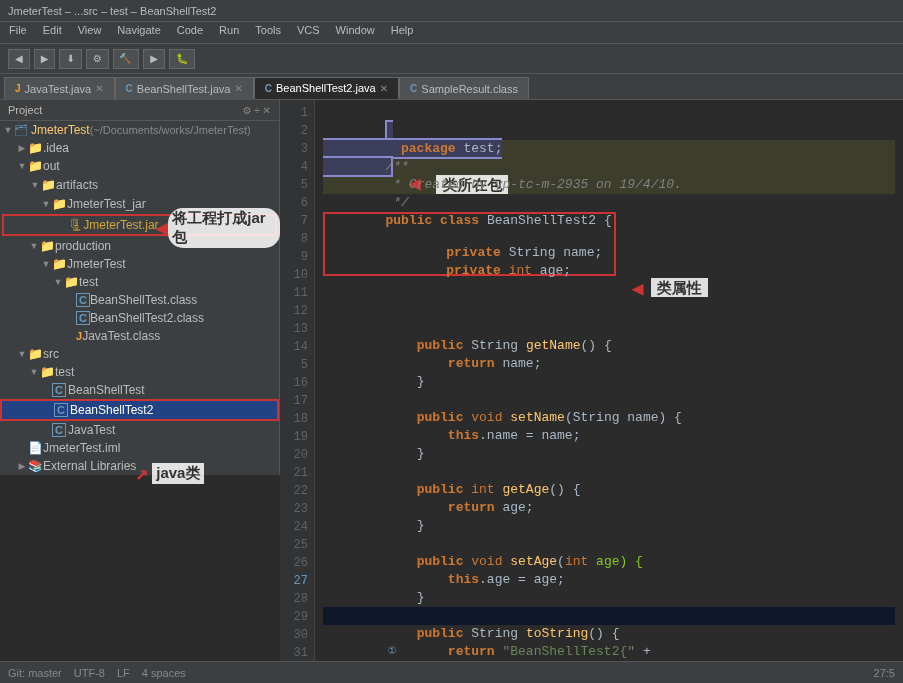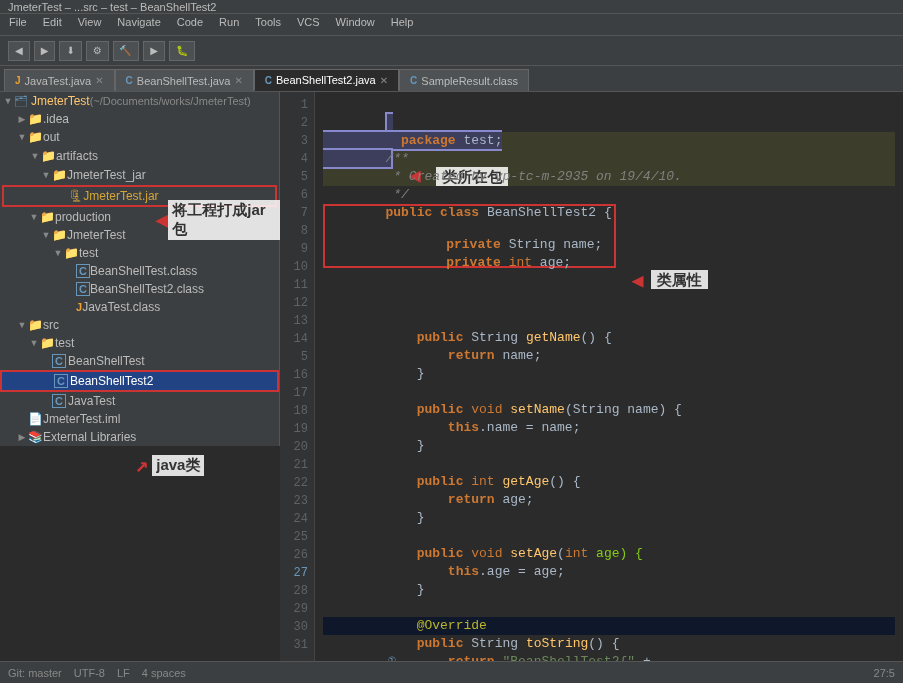--- a/index.html
+++ b/index.html
@@ -1,19 +1,19 @@
 <!DOCTYPE html>
 <html><head>
   <meta charset="utf-8">
   <style>
     * { margin: 0; padding: 0; box-sizing: border-box; }
     body { font-family: 'Courier New', monospace; font-size: 12px; background: #2b2b2b; color: #a9b7c6; width: 903px; height: 683px; overflow: hidden; display: flex; flex-direction: column; }
 
     
-    .title-bar { background: #3c3f41; height: 14px; display: flex; align-items: center; padding: 0 8px; border-bottom: 1px solid #555; }
+    .title-bar { background: #3c3f41; height: 22px; display: flex; align-items: center; padding: 0 8px; border-bottom: 1px solid #555; }
     .title-bar-text { color: #bbbbbb; font-size: 11px; font-family: Arial, sans-serif; }
 
     
     .menu-bar { background: #3c3f41; height: 22px; display: flex; padding: 0 1px; border-bottom: 1px solid #555; }
     .menu-item { color: #bbbbbb; font-size: 11px; font-family: Arial, sans-serif; padding: 2px 8px; cursor: pointer; }
 
     
     .toolbar { background: #3c3f41; height: 30px; display: flex; align-items: center; padding: 0 8px; border-bottom: 1px solid #555; gap: 4px; }
     .toolbar-btn { background: #4c5052; border: 1px solid #666; color: #bbb; font-size: 10px; padding: 2px 6px; cursor: pointer; height: 20px; font-family: Arial; }
 
@@ -115,20 +115,24 @@
   <div class="tab">
     <span style="color:#6897bb;font-weight:bold;font-size:10px">C</span>
     <span>SampleResult.class</span>
   </div>
 </div>
 
 <div class="main-area">
 
   <div class="project-wrapper">
     <div class="project-panel">
+      <div class="project-header">
+        <span>Project</span>
+        <span style="display:flex;gap:4px;font-size:10px;color:#888;">⚙ ÷ ✕</span>
+      </div>
       <div class="project-tree">
 
         <div class="tree-item" style="padding-left:2px;">
           <span class="tree-arrow">▼</span>
           <span style="color:#6897bb;font-size:11px;margin-right:3px;">🗂</span>
           <span class="tree-label" style="color:#ffc66d;">JmeterTest</span>
           <span class="tree-label" style="color:#888;font-size:11px;"> (~/Documents/works/JmeterTest)</span>
         </div>
 
         <div class="tree-item" style="padding-left:16px;">
@@ -239,21 +243,21 @@
           <span class="tree-label"> External Libraries</span>
         </div>
 
       </div>
     </div>
 
     <div class="project-overlay">
 
       <div style="position:absolute; top:108px; left:155px; display:flex; align-items:center; pointer-events:none;">
         <span style="color:#cc3333; font-size:22px; font-weight:bold;">◀</span>
-        <span style="font-size:15px; font-weight:bold; color:#333; font-family:'Microsoft YaHei',Arial; background:rgba(255,255,255,0.85); padding:1px 4px;">将工程打成jar包</span>
+        <span style="font-size:15px; font-weight:bold; color:#333; font-family:'Microsoft YaHei',Arial; background:rgba(255,255,255,0.85); padding:1px 4px;border-radius:15px;">将工程打成jar包</span>
       </div>
 
       <div style="position:absolute; top:360px; left:135px; display:flex; align-items:center; pointer-events:none;">
         <span style="color:#cc3333; font-size:22px; font-weight:bold;">↗</span>
         <span style="font-size:15px; font-weight:bold; color:#333; font-family:'Microsoft YaHei',Arial; background:rgba(255,255,255,0.85); padding:1px 4px; margin-left:4px;">java类</span>
       </div>
     </div>
   </div>
 
   <div class="editor-wrapper">
@@ -384,23 +388,20 @@
       <div class="code-line">
         &nbsp;&nbsp;&nbsp;&nbsp;&nbsp;&nbsp;&nbsp;&nbsp;<span class="kw">this</span><span style="color:#a9b7c6;">.age = age;</span>
       </div>
       
       <div class="code-line">
         &nbsp;&nbsp;&nbsp;&nbsp;<span style="color:#a9b7c6;">}</span>
       </div>
       
       <div class="code-line">&nbsp;</div>
       
-      <div class="code-line">
-        &nbsp;&nbsp;&nbsp;&nbsp;<span class="ann">@Override</span>
-      </div>
       
       <div class="code-line" style="background:#0f172a;">
         &nbsp;&nbsp;&nbsp;&nbsp;<span class="kw">public</span> <span style="color:#a9b7c6;">String</span> <span class="method">toString</span><span style="color:#a9b7c6;">() {</span>
         <span style="color:#6897bb;font-size:10px;vertical-align:middle;margin-left:2px;">①</span>
       </div>
       
       <div class="code-line">
         &nbsp;&nbsp;&nbsp;&nbsp;&nbsp;&nbsp;&nbsp;&nbsp;<span class="kw">return</span> <span class="str">"BeanShellTest2{"</span><span style="color:#a9b7c6;"> +</span>
       </div>
       

